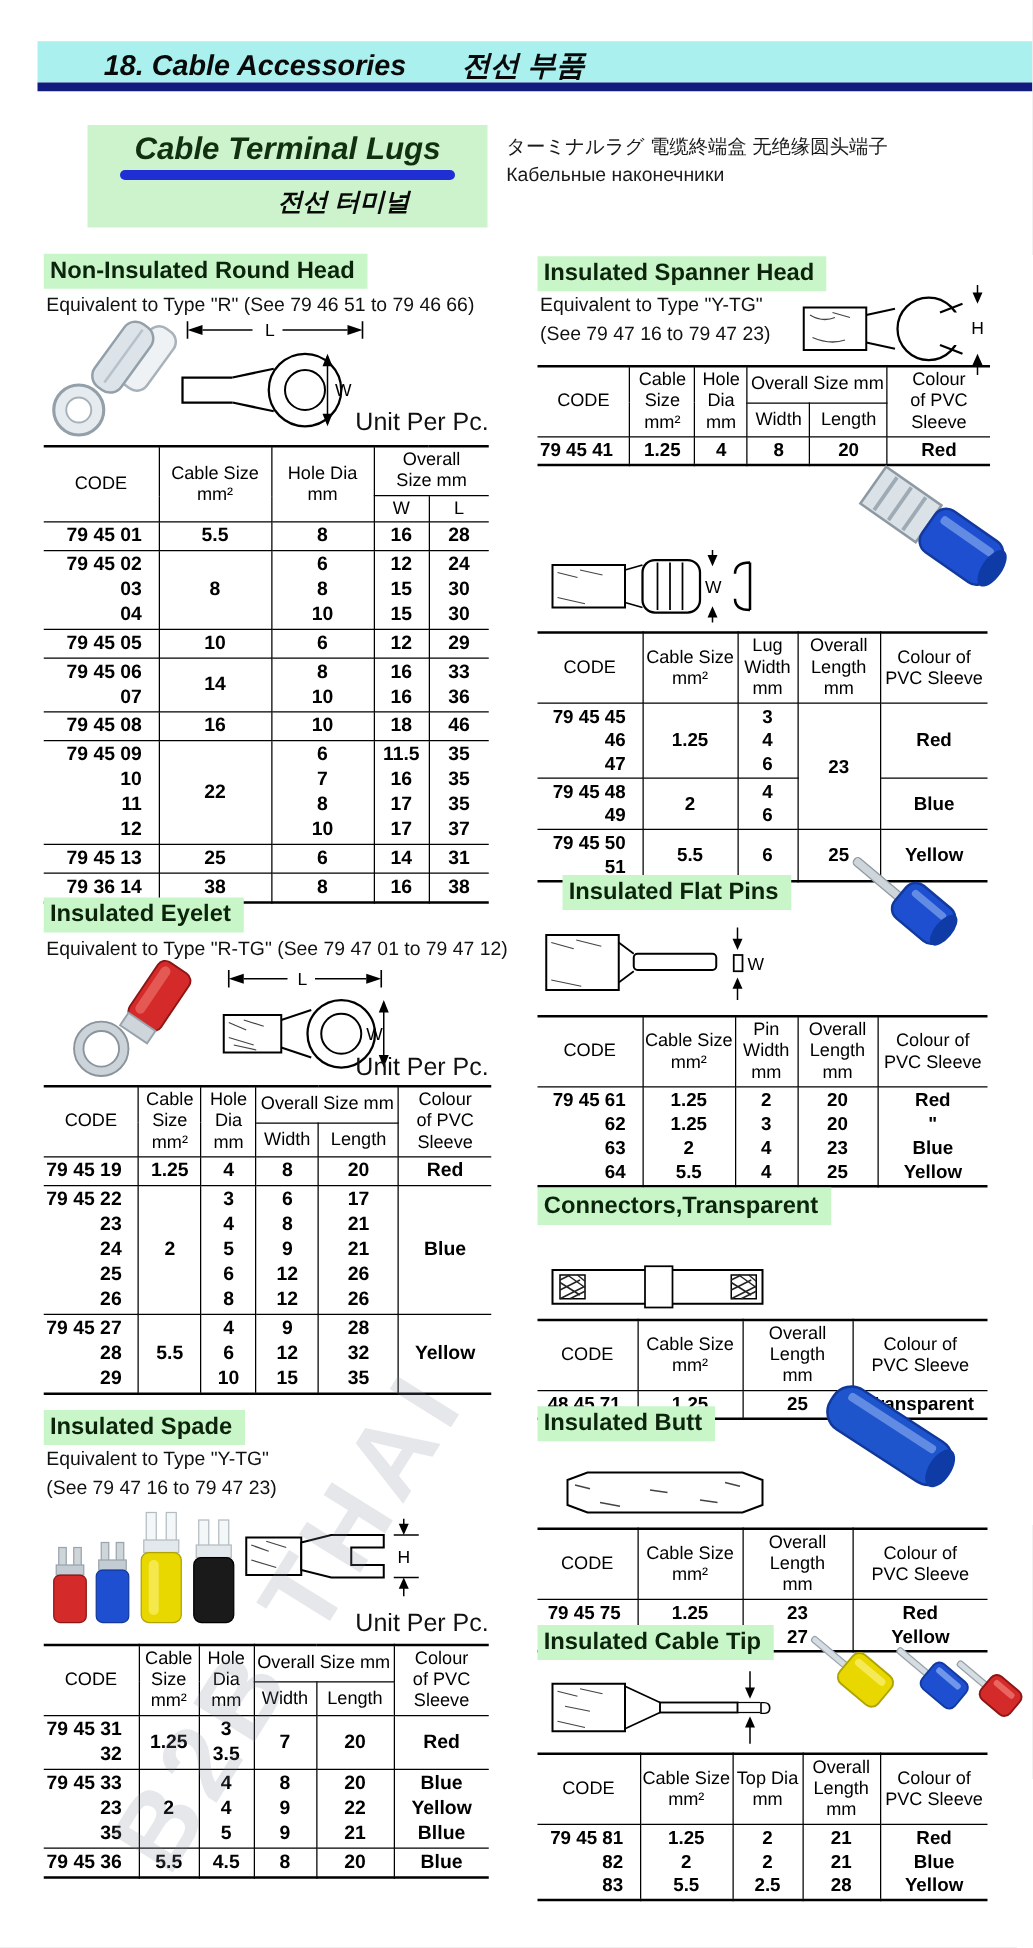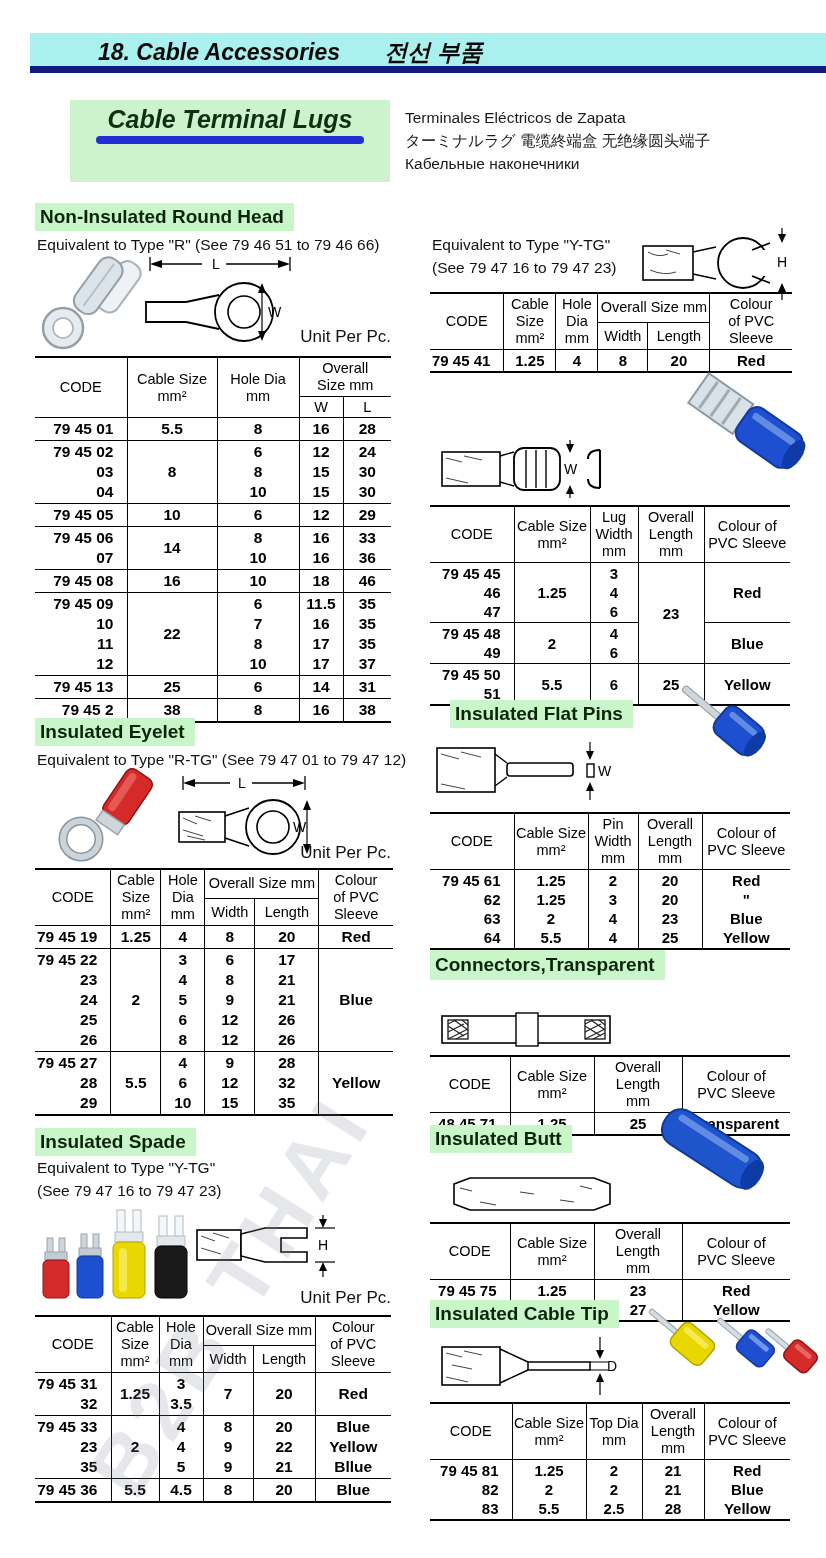--- a/index.html
+++ b/index.html
@@ -1,34 +1,34 @@
 <!DOCTYPE html>
 <html><head>
 <meta charset="utf-8">
 <style>
   html,body{margin:0;padding:0;background:#e8e8e8;}
   #page{position:relative;width:826px;height:1558px;background:#ffffff;overflow:hidden;
         font-family:"Liberation Sans",sans-serif;color:#000;}
   .abs{position:absolute;}
   
   .banner{position:absolute;left:30px;top:33px;width:796px;height:33px;background:#a9f0ef;}
-  .banner-text{font-style:italic;font-weight:bold;font-size:23px;padding:4px 0 0 68px;white-space:nowrap;color:#0a0a0a;}
+  .banner-text{font-style:italic;font-weight:bold;font-size:23px;padding:4px 0 0 53px;white-space:nowrap;color:#0a0a0a;}
   .banner-ko{margin-left:38px;}
   .navybar{position:absolute;left:30px;top:66px;width:796px;height:7px;background:#121c7e;}
   
   .tbox{position:absolute;left:70px;top:100px;width:320px;height:82px;background:#cdf3cd;text-align:center;}
   .tbox-title{font-size:25px;font-weight:bold;font-style:italic;margin-top:5px;color:#10300f;}
   .tbox-bar{width:268px;height:8px;border-radius:4px;background:#1f2fd4;margin:2px auto 0 auto;}
   .tbox-ko{font-size:20px;font-weight:bold;font-style:italic;margin-top:4px;padding-left:90px;color:#0a0a0a;}
   .trans{position:absolute;left:405px;top:106px;font-size:15.5px;line-height:23px;color:#1a1a1a;white-space:nowrap;}
   
   .strip{position:absolute;display:inline-block;background:#c9f6c9;font-weight:bold;font-size:19px;
          line-height:25px;padding:1px 10px 2px 5px;color:#0b240b;white-space:nowrap;}
   .sub{position:absolute;font-size:15.5px;line-height:23px;color:#111;white-space:nowrap;}
-  .unit{position:absolute;font-size:17px;color:#111;text-align:right;}
+  .unit{position:absolute;font-size:20px;color:#111;text-align:right;}
   
   .tblhost{position:absolute;}
   table.cat{border-collapse:collapse;table-layout:fixed;border-top:2.5px solid #000;border-bottom:2.5px solid #000;
             border-left:hidden;border-right:hidden;}
   .cat th,.cat td{border:1.6px solid #000;vertical-align:middle;}
   .cat th{font-weight:normal;text-align:center;font-size:14.5px;padding:2px 1px;}
   .cat th div{line-height:17px;}
   .cat td{font-weight:bold;text-align:center;font-size:15.5px;padding:1px 2px;}
   .cat td div{line-height:20px;}
   .cat td.code{text-align:right;padding-right:13px;white-space:nowrap;}
@@ -50,23 +50,23 @@
     <div class="banner-text">
       <span>18. Cable Accessories</span>
       <span class="banner-ko">전선 부품</span>
     </div>
   </div>
   <div class="navybar"></div>
 
   <div class="tbox">
     <div class="tbox-title">Cable Terminal Lugs</div>
     <div class="tbox-bar"></div>
+    <div class="tbox-ko">전선 터미널</div>
   </div>
   <div class="trans">
-    <div>Terminales Eléctricos de Zapata</div>
     <div>ターミナルラグ 電缆終端盒 无绝缘圆头端子</div>
     <div>Кабельные наконечники</div>
   </div>
 
   <div class="strip" style="left:35px;top:203px">Non-Insulated Round Head</div>
   <div class="sub" style="left:37px;top:233px">Equivalent to Type "R" (See 79 46 51 to 79 46 66)</div>
 
   <svg class="abs" style="left:33px;top:258px" width="108" height="98" viewBox="0 0 108 98">
     <g transform="rotate(36 60 40)">
       <rect x="62" y="-12" width="24" height="56" rx="10" fill="#eef2f4" stroke="#a8b2ba" stroke-width="2"></rect>
@@ -269,21 +269,21 @@
             </td>
             <td>
               <div>14</div>
             </td>
             <td>
               <div>31</div>
             </td>
           </tr>
           <tr>
             <td class="code">
-              <div>79 45 2</div>
+              <div>79 36 14</div>
             </td>
             <td>
               <div>38</div>
             </td>
             <td>
               <div>8</div>
             </td>
             <td>
               <div>16</div>
             </td>
@@ -616,20 +616,21 @@
               <div>20</div>
             </td>
             <td>
               <div>Blue</div>
             </td>
           </tr>
         </tbody>
       </table>
     </div>
 
+  <div class="strip" style="left:430px;top:205px">Insulated Spanner Head</div>
   <div class="sub" style="left:432px;top:233px">
     <div>Equivalent to Type "Y-TG"</div>
     <div>(See 79 47 16 to 79 47 23)</div>
   </div>
 
   <svg class="abs" style="left:640px;top:228px" width="152" height="72" viewBox="0 0 152 72">
     <rect x="3" y="18" width="50" height="34" fill="none" stroke="#000" stroke-width="1.6"></rect>
     <path d="M8,24 q10,6 20,2 M10,42 q14,6 26,2 M26,22 l14,4" stroke="#444" stroke-width="1" fill="none"></path>
     <line x1="53" y1="24" x2="76" y2="19" stroke="#000" stroke-width="1.6"></line>
     <line x1="53" y1="46" x2="76" y2="51" stroke="#000" stroke-width="1.6"></line>

